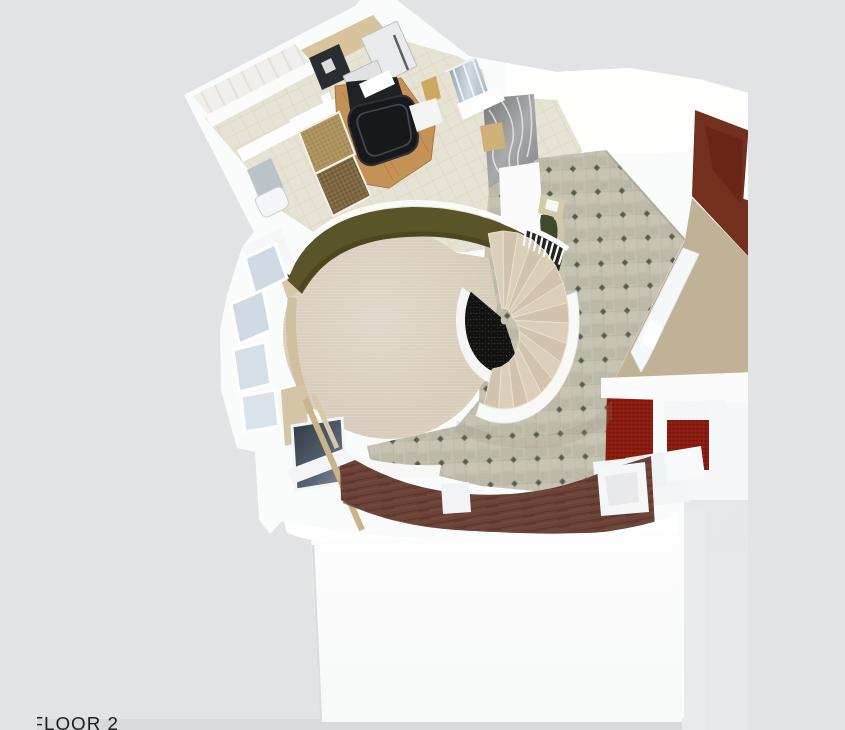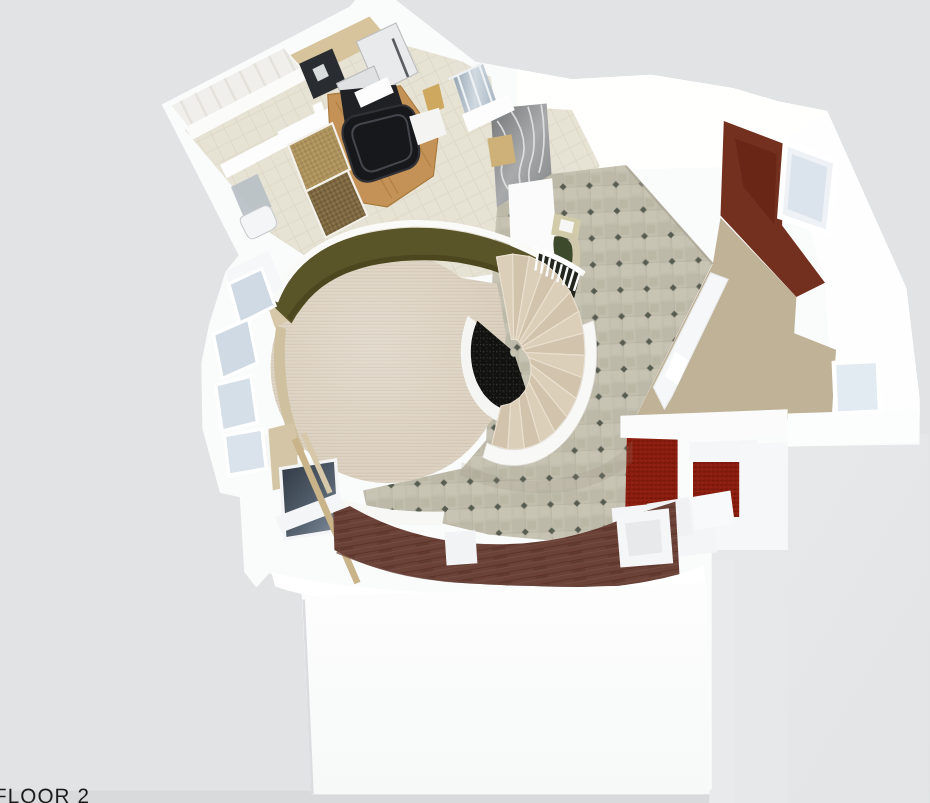--- a/index.html
+++ b/index.html
@@ -1,14 +1,14 @@
 <!DOCTYPE html>
 <html><head><meta charset="utf-8"><style>
 html,body{margin:0;padding:0;background:#e1e3e4;}
-#stage{position:relative;width:845px;height:730px;overflow:hidden;font-family:"Liberation Sans",sans-serif;}
+#stage{position:relative;width:711px;height:730px;overflow:hidden;font-family:"Liberation Sans",sans-serif;margin-left:37px;}
 </style></head><body>
 <div id="stage">
 <svg width="845" height="730" viewBox="0 0 845 730">
 <defs>
 <pattern id="bathtile" width="13" height="13" patternUnits="userSpaceOnUse" patternTransform="rotate(-26.5)">
 <rect width="13" height="13" fill="#e6e2d4"></rect>
 <path d="M0 0H13M0 0V13" stroke="#d8d3bf" stroke-width="1"></path>
 </pattern>
 <pattern id="closetstripe" width="15" height="15" patternUnits="userSpaceOnUse" patternTransform="rotate(-26.5)">
 <rect width="15" height="15" fill="#f0efeb"></rect>

